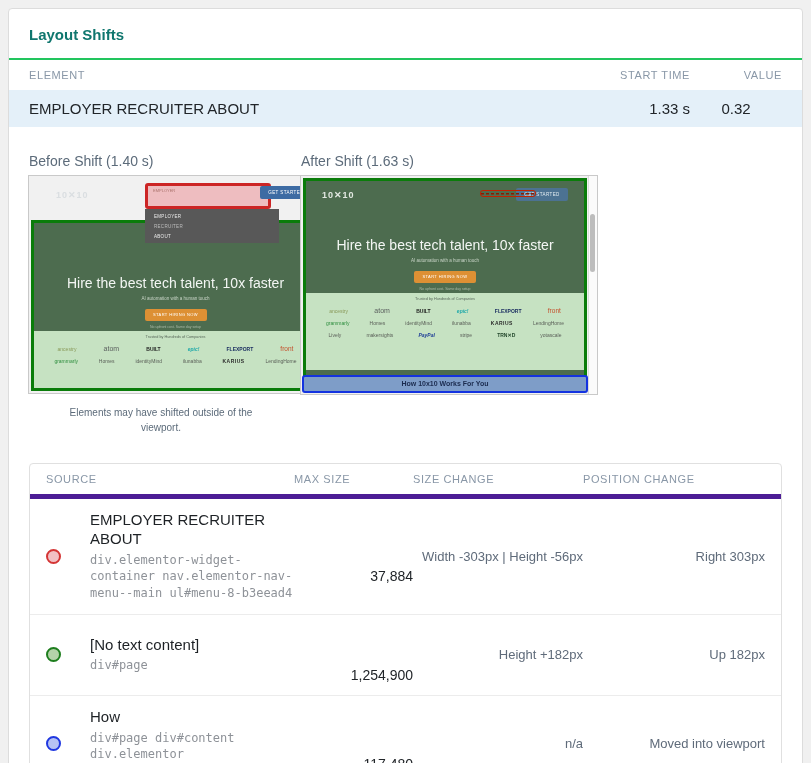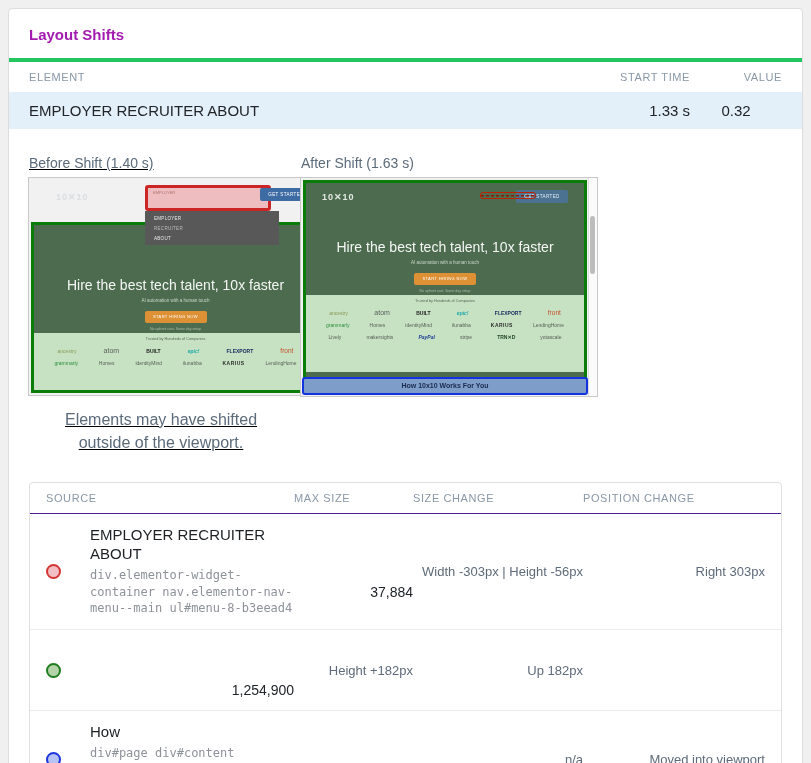--- a/index.html
+++ b/index.html
@@ -3,38 +3,38 @@
 <meta charset="utf-8">
 <style>
   * { box-sizing: border-box; margin: 0; padding: 0; }
   html,body { width: 811px; height: 763px; overflow: hidden;
     background: #f0f0f0; font-family: "Liberation Sans", sans-serif; }
 
   .card { position: absolute; left: 8px; top: 8px; width: 795px; height: 900px;
     background: #fff; border: 1px solid #dcdcdc; border-radius: 4px 4px 0 0; }
 
   .card-title { padding: 17px 20px 15px; font-size: 15px; font-weight: 700;
-    color: #a21caf; border-bottom: 4px solid #22c55e; }
+    color: #0f766e; border-bottom: 2px solid #22c55e; }
 
   
   .shift-head { display: flex; align-items: flex-end; padding: 9px 20px;
     font-size: 11px; letter-spacing: .6px; color: #8997a7; text-transform: uppercase; }
   .shift-head .c-el { flex: 1; }
   .shift-head .c-st { width: 100px; text-align: right; }
   .shift-head .c-val { width: 92px; text-align: right; }
 
   .shift-row { display: flex; align-items: center; padding: 10px 20px;
     background: #e4f0f9; font-size: 15px; color: #212529; cursor: pointer; }
   .shift-row .c-el { flex: 1; }
   .shift-row .c-st { width: 100px; text-align: right; }
   .shift-row .c-val { width: 92px; text-align: center; }
 
   
   .compare { padding: 26px 19px 0; display: flex; gap: 6px; }
-  .col-before { width: 266px; text-decoration: underline; }
+  .col-before { width: 266px; }
   .col-after { width: 250px; }
   .shot-label { font-size: 14px; color: #5c6b7a; margin: 0 0 6px 1px; }
 
   .shot { position: relative; border: 1px solid #c9c9c9; background: #f1f1f1; overflow: hidden; }
   .shot.before { width: 303px; height: 219px; }
   .shot.after  { width: 298px; height: 220px; }
 
   .sb { position: absolute; right: 0; top: 0; bottom: 0; width: 9px;
     background: #f5f5f5; border-left: 1px solid #ddd; }
   .sb .sb-thumb { position: absolute; left: 1px; width: 5px; height: 58px;
@@ -94,29 +94,29 @@
   .redpill { position: absolute; left: 174px; top: 9px; width: 56px; height: 7px; z-index: 3;
     border: 1.5px solid #bf2200; border-radius: 3px;
     background: repeating-linear-gradient(90deg, #8c1a00 0 3px, transparent 3px 5px);
     background-size: 100% 1.5px; background-position: center; background-repeat: no-repeat; }
 
   .bluebar { position: absolute; left: 1px; right: 9px; bottom: 1px; height: 18px; z-index: 4;
     background: #7e9dc8; border: 2px solid #1433e0; border-radius: 3px;
     text-align: center; font-size: 7px; font-weight: 600; color: #1b2b4e; line-height: 13px; }
 
   .caption { margin: 12px auto 0; max-width: 196px; text-align: center;
-    font-size: 16px; line-height: 1.45; color: #5c6b7a; }
+    font-size: 10px; line-height: 1.45; color: #5c6b7a; }
 
   
   .src-table { margin: 28px 20px 0; border: 1px solid #e0e0e0; border-radius: 4px; }
   .src-head, .src-row { display: grid;
     grid-template-columns: 44px 204px 1fr 170px 182px; align-items: center;
     padding: 9px 16px; }
   .src-head { font-size: 11px; letter-spacing: .6px; color: #8997a7;
-    text-transform: uppercase; border-bottom: 1px solid #4c1d95; }
+    text-transform: uppercase; border-bottom: 5px solid #4c1d95; }
   .src-head .h-source { grid-column: 1 / 3; }
   .h-right { text-align: left; }
   .src-row { padding: 12px 16px; }
   .src-row + .src-row { border-top: 1px solid #ececec; }
 
   .marker { width: 15px; height: 15px; border-radius: 50%; }
   .marker.red   { border: 2.5px solid #d43535; background: #f2c0c4; }
   .marker.green { border: 2.5px solid #1e7e1e; background: #b4d3a9; }
   .marker.blue  { border: 2.5px solid #2038e0; background: #b6c3f4; }
 
@@ -258,20 +258,24 @@
         <div class="src-title">EMPLOYER RECRUITER ABOUT</div>
         <div class="src-sel">div.elementor-widget-container nav.elementor-nav-menu--main ul#menu-8-b3eead4</div>
       </div>
       <span class="src-max">37,884</span>
       <span class="src-chg">Width -303px | Height -56px</span>
       <span class="src-chg">Right 303px</span>
     </div>
 
     <div class="src-row">
       <span class="marker green"></span>
+      <div>
+        <div class="src-title">[No text content]</div>
+        <div class="src-sel">div#page</div>
+      </div>
       <span class="src-max">1,254,900</span>
       <span class="src-chg">Height +182px</span>
       <span class="src-chg">Up 182px</span>
     </div>
 
     <div class="src-row">
       <span class="marker blue"></span>
       <div>
         <div class="src-title">How</div>
         <div class="src-sel">div#page div#content div.elementor section.elementor-section</div>

